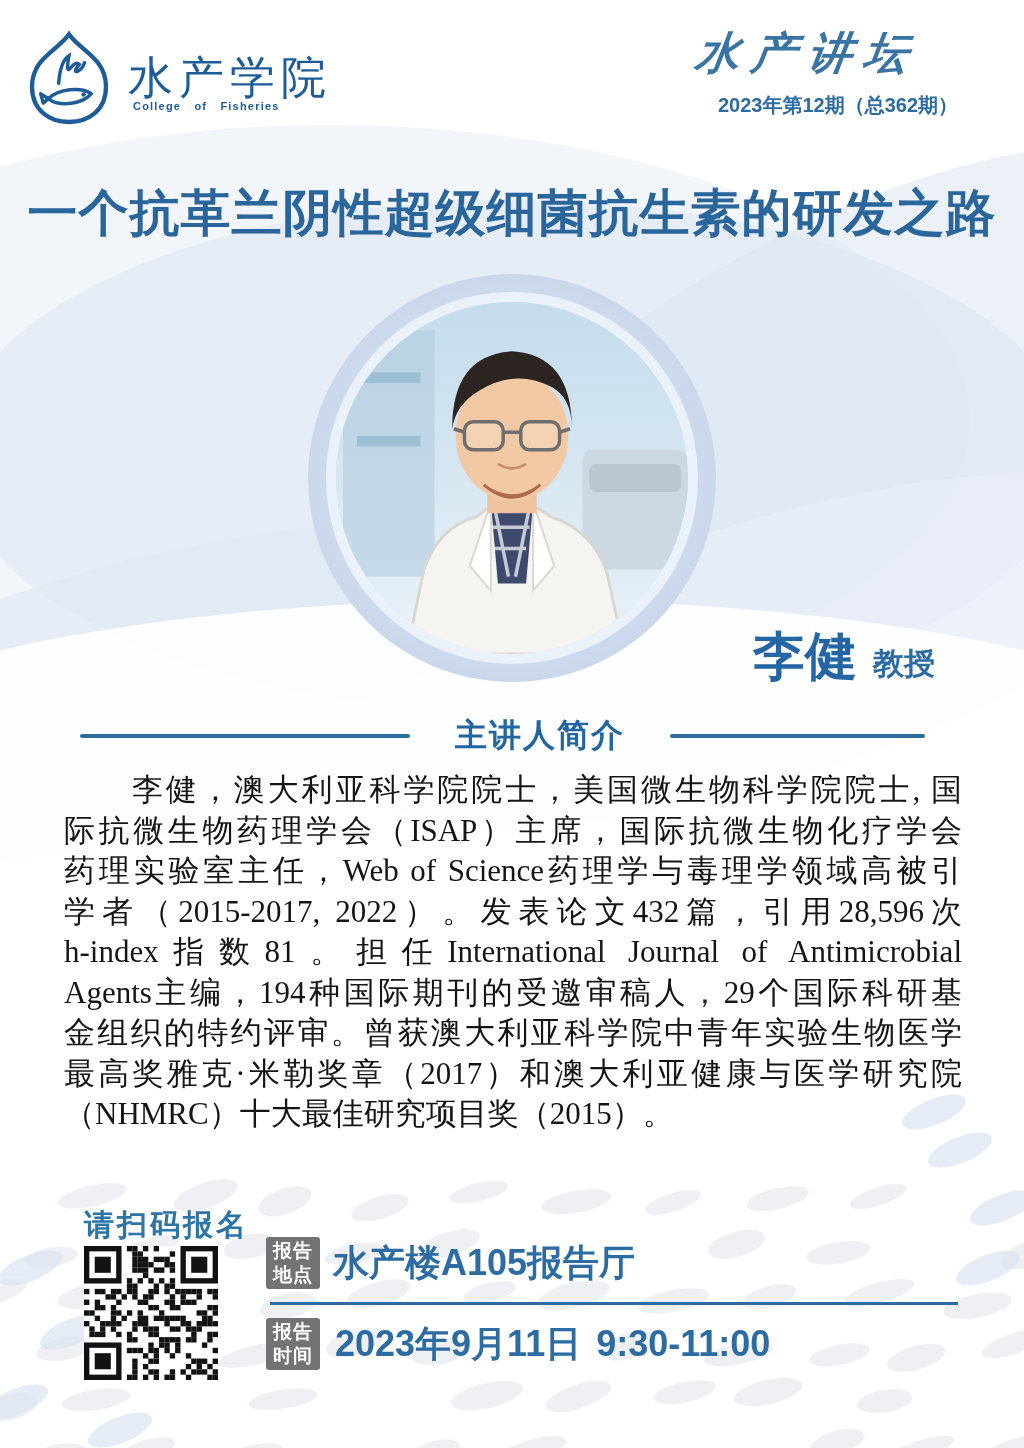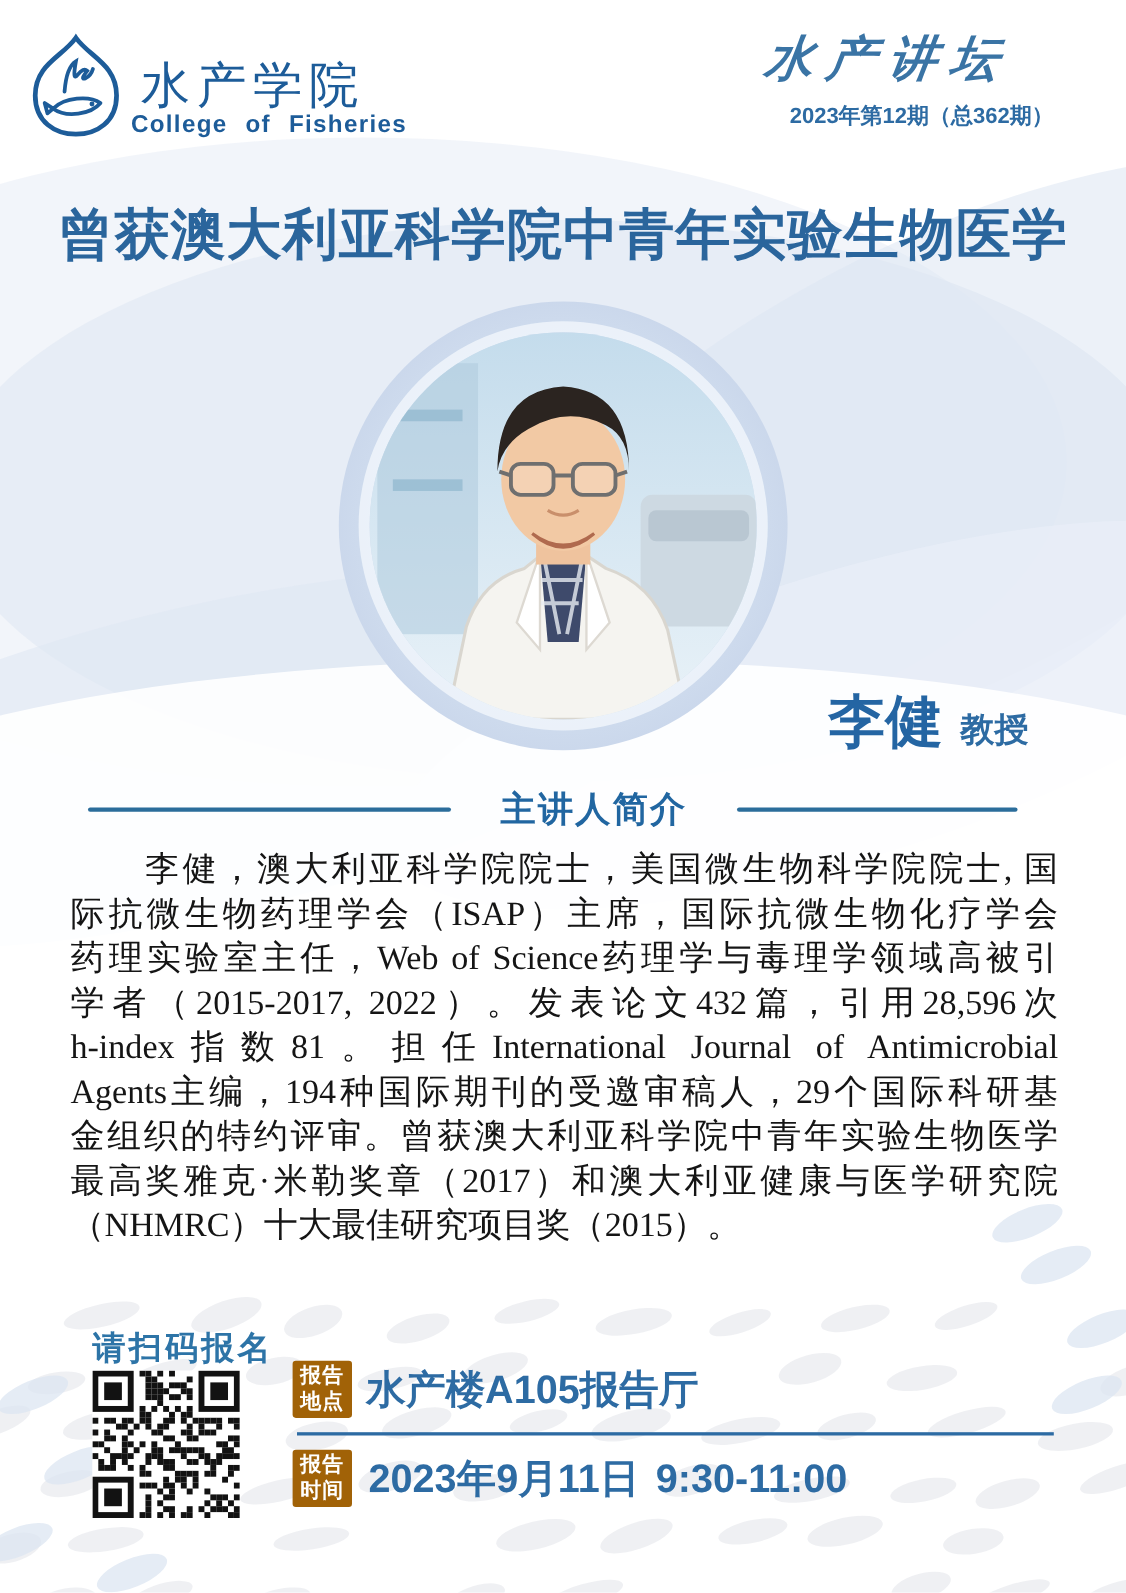--- a/index.html
+++ b/index.html
@@ -7,21 +7,21 @@
     position:relative;width:1024px;height:1448px;overflow:hidden;background:#ffffff;
     font-family:"Liberation Sans","DejaVu Sans",sans-serif;
   }
   .poster *{box-sizing:border-box;}
   #bg-decor{position:absolute;left:0;top:0;z-index:0;}
 
   
   .logo{position:absolute;left:26px;top:30px;width:86px;height:94px;z-index:2;}
   .brand-zh{position:absolute;left:128px;top:48px;font-size:45px;font-weight:normal;
     color:#1d5c99;letter-spacing:6px;z-index:2;}
-  .brand-en{position:absolute;left:119px;top:100px;font-size:22px;font-weight:bold;
+  .brand-en{position:absolute;left:133px;top:100px;font-size:11px;font-weight:bold;
     color:#1d5c99;letter-spacing:1.2px;word-spacing:9px;z-index:2;}
   .series{position:absolute;right:104px;top:24px;font-size:44px;font-weight:bold;font-style:italic;
     color:#3a74a5;letter-spacing:12px;transform:skewX(-8deg);z-index:2;
     font-family:"Liberation Serif","DejaVu Serif",serif;}
   .issue{position:absolute;right:66px;top:92px;font-size:20px;font-weight:600;color:#2d6ba3;z-index:2;}
 
   
   .title{position:absolute;left:0;right:0;top:180px;text-align:center;font-size:50px;
     font-weight:bold;color:#2a659c;letter-spacing:1px;z-index:2;}
 
@@ -49,21 +49,21 @@
     font-family:"Liberation Serif","DejaVu Serif",serif;font-size:31px;line-height:40.5px;color:#151515;}
   .bio-line{text-align:justify;text-align-last:justify;}
   .bio-line:last-child{text-align-last:left;}
 
   
   .scan-label{position:absolute;left:84px;top:1205px;font-size:30px;font-weight:bold;
     color:#2d74a7;letter-spacing:3px;z-index:2;}
   .qr{position:absolute;left:84px;top:1246px;width:134px;height:134px;z-index:2;background:#fff;}
   .loc-row{position:absolute;left:266px;top:1237px;display:flex;align-items:center;gap:13px;z-index:2;}
   .time-row{position:absolute;left:266px;top:1318px;display:flex;align-items:center;gap:15px;z-index:2;}
-  .badge{width:54px;height:52px;background:#a16207;color:#ffffff;border-radius:3px;
+  .badge{width:54px;height:52px;background:#737373;color:#ffffff;border-radius:3px;
     display:flex;flex-direction:column;justify-content:center;align-items:center;
     font-size:19px;font-weight:bold;line-height:24px;letter-spacing:1px;}
   .loc-text,.date-text,.time-text{font-size:36px;font-weight:bold;color:#2d6ba3;}
   .time-text{}
   .divider{position:absolute;left:270px;top:1302px;width:688px;height:3px;background:#2d6ba3;z-index:2;}
 </style>
 </head>
 <body>
 
 <div class="poster">
@@ -151,21 +151,21 @@
       <path d="M38,62 Q40,36 50,30 Q46,52 52,44 Q58,36 62,40 Q54,50 60,48 Q66,45 68,38" fill="none" stroke="#1d5c99" stroke-width="4" stroke-linecap="round"></path>
       <path d="M26,80 C38,68 64,66 76,74 C66,86 40,90 26,80 Z M26,80 L17,74 L20,85 Z" fill="none" stroke="#1d5c99" stroke-width="4" stroke-linejoin="round"></path>
       <circle cx="67" cy="75" r="2.6" fill="#1d5c99"></circle>
     </svg>
   </div>
   <div class="brand-zh">水产学院</div>
   <div class="brand-en">College  of  Fisheries</div>
   <div class="series">水产讲坛</div>
   <div class="issue">2023年第12期（总362期）</div>
 
-  <div class="title">曾获澳大利亚科学院中青年实验生物医学</div>
+  <div class="title">一个抗革兰阴性超级细菌抗生素的研发之路</div>
 
   <div class="halo"></div>
   <div class="photo">
     <svg viewBox="0 0 100 100">
       <defs>
         <linearGradient id="labbg" x1="0" y1="0" x2="0" y2="1">
           <stop offset="0" stop-color="#c4dcec"></stop>
             <stop offset="1" stop-color="#e9f2f8"></stop>
         </linearGradient>
       </defs>

